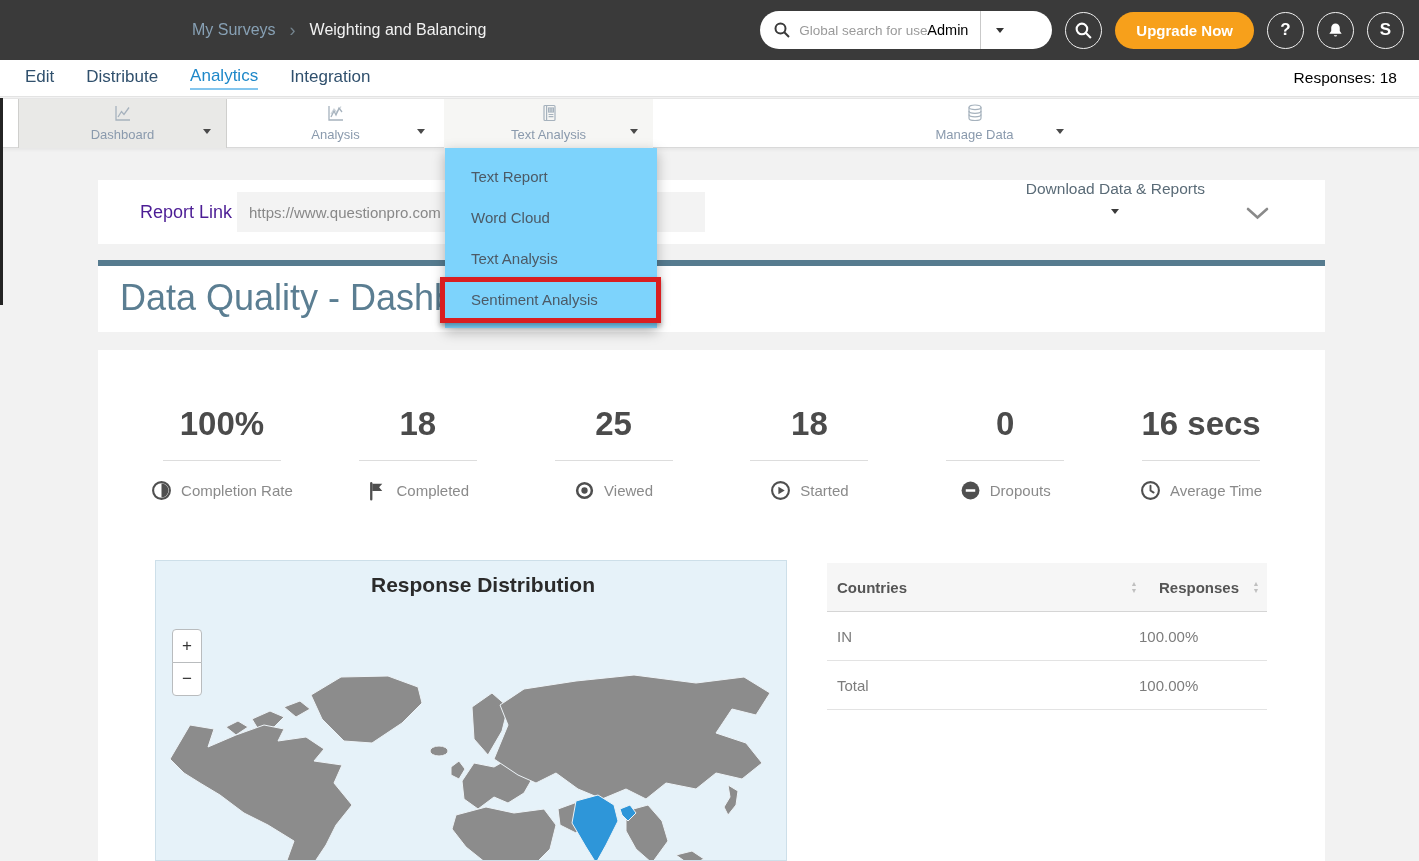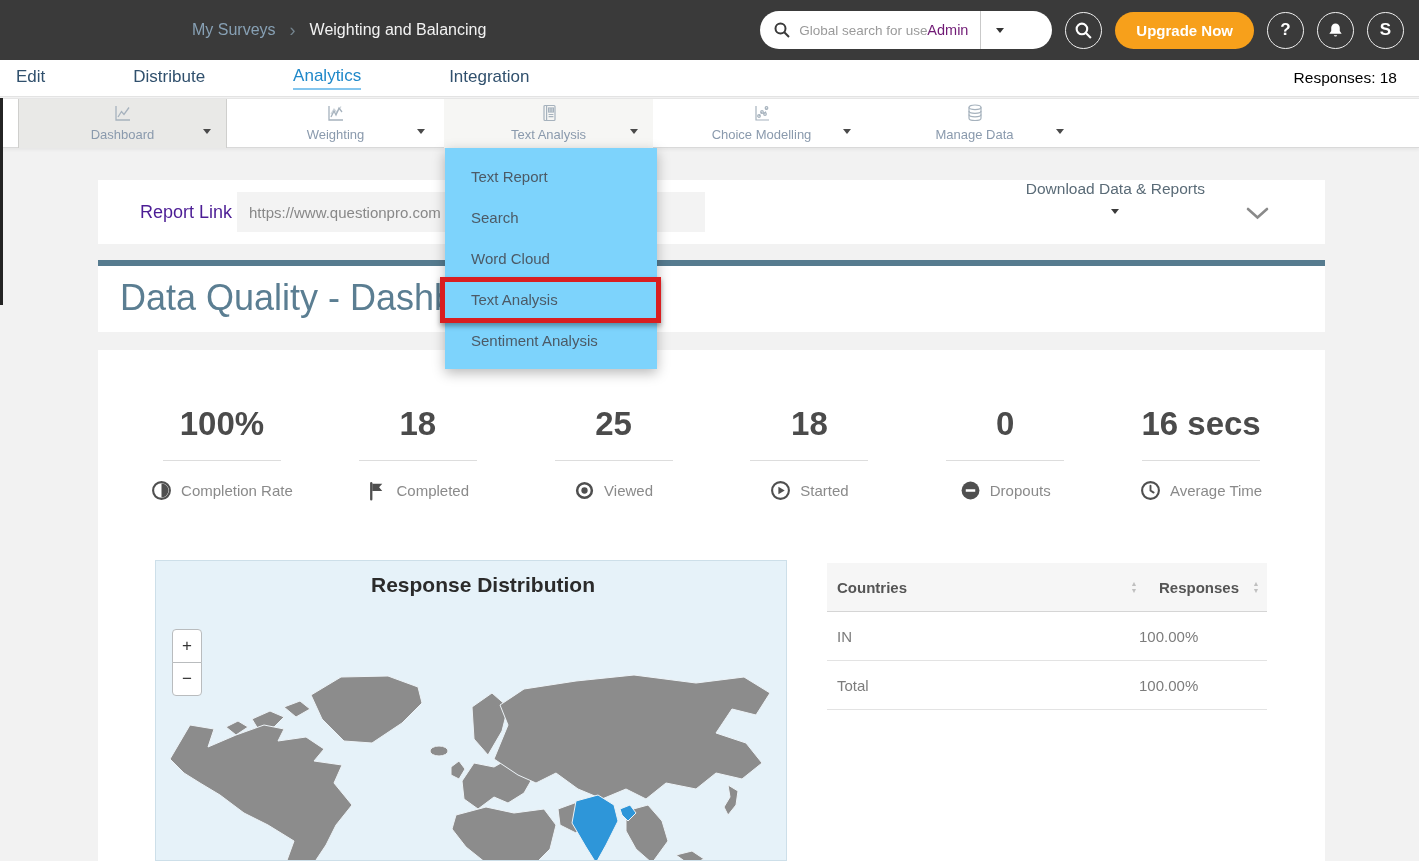--- a/index.html
+++ b/index.html
@@ -18,31 +18,31 @@
   .breadcrumb { position:absolute; left:192px; top:0; height:60px; display:flex; align-items:center; gap:14px; }
   .bc-parent { color:#87a0b4; font-size:16px; cursor:pointer; }
   .bc-sep { color:#75858f; font-size:18px; }
   .bc-current { color:#f2f2f2; font-size:16px; }
   .header-right { position:absolute; right:15px; top:11px; display:flex; align-items:center; gap:13px; }
   .search-pill { display:flex; align-items:center; height:38px; width:292px; background:#fff; border-radius:19px; overflow:hidden; }
   .search-pill svg { margin-left:13px; flex:none; }
   .search-pill input { border:none; outline:none; background:transparent; width:128px; margin-left:8px;
                        font-size:13.5px; color:#555; font-family:inherit; }
   .search-pill input::placeholder { color:#9a9a9a; }
-  .pill-scope { font-size:14.5px; color:#701a75; margin-right:12px; }
+  .pill-scope { font-size:14.5px; color:#000000; margin-right:12px; }
   .pill-divider { width:1px; height:38px; background:#c9c9c9; }
   .pill-caret { width:38px; display:flex; align-items:center; justify-content:center; color:#333; cursor:pointer; }
   .circle-btn { width:37px; height:37px; border:1.5px solid #f0f0f0; border-radius:50%; color:#fff;
                 display:flex; align-items:center; justify-content:center; font-size:17px; font-weight:700; cursor:pointer; }
   .upgrade-btn { height:37px; border-radius:19px; background:#f7a01b; color:#fff; font-weight:700; font-size:15px;
                  padding:0 21px; display:flex; align-items:center; cursor:pointer; }
 
   
   .nav-row { position:absolute; left:0; top:60px; width:100%; height:37px; background:#fff; border-bottom:1px solid #e3e3e3; z-index:10; }
-  .nav-items { display:flex; gap:88px; padding-left:16px; height:100%; align-items:center; }
+  .nav-items { display:flex; gap:32px; padding-left:25px; height:100%; align-items:center; }
   .nav-item { font-size:17px; color:#30506d; cursor:pointer; padding-bottom:2px; }
   .nav-item.active { color:#1e88c9; border-bottom:2px solid #84c6ee; }
   .responses { position:absolute; right:22px; top:0; height:100%; display:flex; align-items:center; color:#000000; font-size:15.5px; }
 
   
   .toolbar { position:absolute; left:0; top:98px; width:100%; height:50px; background:#fff;
              border-top:1px solid #e6e6e6; border-bottom:1px solid #d9d9d9; box-shadow:0 2px 3px rgba(0,0,0,0.05); z-index:10; }
   .left-strip { position:absolute; left:0; top:98px; width:3px; height:207px; background:#242424; z-index:30; }
   .tab { position:absolute; top:0; height:49px; width:209px; cursor:pointer; }
   .tab.t0 { left:18px;  background:#e9e9e7; border-left:1px solid #cfcfcd; border-right:1px solid #cfcfcd; }
@@ -166,48 +166,34 @@
       <span class="t-caret"><span class="caret"></span></span>
     </div>
     <div class="tab t1">
       <span class="t-icon">
         <svg width="20" height="20" viewBox="0 0 20 20" fill="none" stroke="#a6b2bd" stroke-width="1.3">
           <path d="M3 3 V17 H17"></path>
             <path d="M5 14 L8 8 L10 12 L13 5 L16 9"></path>
             <path d="M5 11 L8 6 L11 9.5 L15 3.5" opacity="0.55"></path>
         </svg>
       </span>
-      <span class="t-label">Weighting</span>
+      <span class="t-label">Analysis</span>
       <span class="t-caret"><span class="caret"></span></span>
     </div>
     <div class="tab t2">
       <span class="t-icon">
         <svg width="20" height="20" viewBox="0 0 20 20" fill="none" stroke="#a6b2bd" stroke-width="1.2">
           <rect x="5" y="2.5" width="11" height="15" rx="1"></rect>
             <path d="M7.6 2.5 V17.5"></path>
           <rect x="9.6" y="5" width="4.8" height="4"></rect>
             <path d="M12 5 V9 M9.6 7 h4.8"></path>
             <path d="M9.6 11.5 h4.8 M9.6 13.6 h4.8"></path>
         </svg>
       </span>
       <span class="t-label">Text Analysis</span>
-      <span class="t-caret"><span class="caret"></span></span>
-    </div>
-    <div class="tab t3">
-      <span class="t-icon">
-        <svg width="20" height="20" viewBox="0 0 20 20" fill="none" stroke="#a6b2bd" stroke-width="1.2">
-          <path d="M4 3 V17 H17"></path>
-            <path d="M7 13 L10 9 L13 11 L14.5 5" stroke-dasharray="1.6 1.6"></path>
-          <circle cx="7" cy="13" r="1.3"></circle>
-            <circle cx="10" cy="9" r="1.3"></circle>
-            <circle cx="13" cy="11" r="1.3"></circle>
-            <circle cx="14.5" cy="5" r="1.3"></circle>
-        </svg>
-      </span>
-      <span class="t-label">Choice Modelling</span>
       <span class="t-caret"><span class="caret"></span></span>
     </div>
     <div class="tab t4">
       <span class="t-icon">
         <svg width="20" height="20" viewBox="0 0 20 20" fill="none" stroke="#a6b2bd" stroke-width="1.2">
           <ellipse cx="10" cy="4.3" rx="6" ry="2.3"></ellipse>
           <path d="M4 4.3 V15.2 c0 1.3 2.7 2.3 6 2.3 s6 -1 6 -2.3 V4.3"></path>
           <path d="M4 8 c0 1.3 2.7 2.3 6 2.3 s6 -1 6 -2.3 M4 11.6 c0 1.3 2.7 2.3 6 2.3 s6 -1 6 -2.3"></path>
         </svg>
       </span>
@@ -369,20 +355,19 @@
       </div>
       <div class="ct-row">
         <span class="c1">Total</span>
         <span class="c2" style="width:142px;padding-left:14px;">100.00%</span>
       </div>
     </div>
   </div>
 
   <div class="menu">
     <div class="menu-item">Text Report</div>
-    <div class="menu-item">Search</div>
     <div class="menu-item">Word Cloud</div>
     <div class="menu-item">Text Analysis</div>
     <div class="menu-item">Sentiment Analysis</div>
   </div>
   <div class="red-box"></div>
 
 </div>
 
 </body></html>

